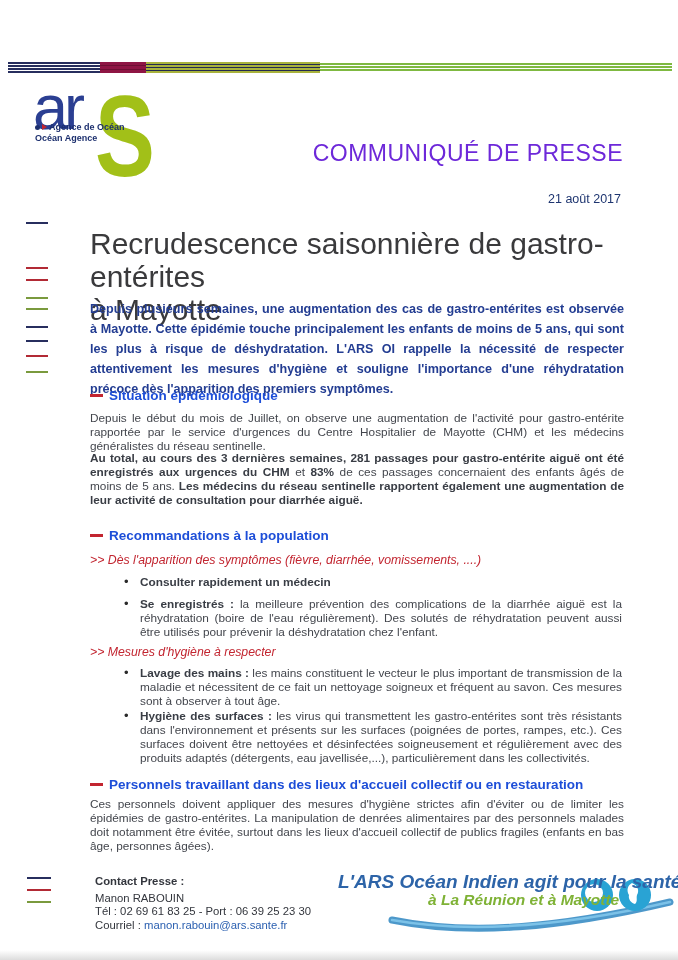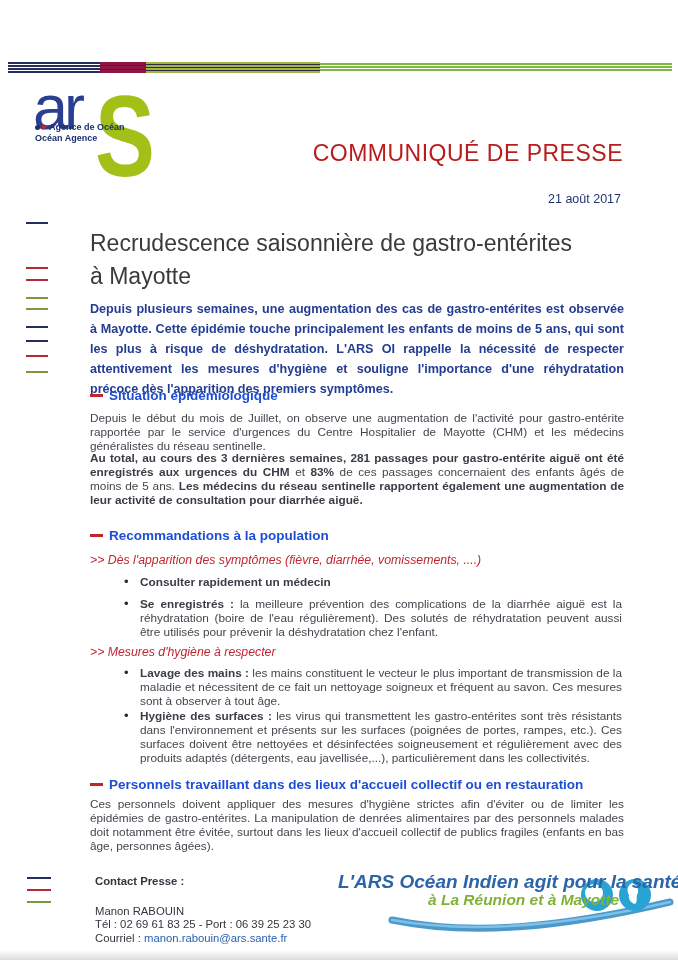--- a/index.html
+++ b/index.html
@@ -23,41 +23,41 @@
     letter-spacing:-4px;line-height:63px;}
   .logo-s{position:absolute;left:62px;top:-3px;font-size:115px;line-height:115px;font-weight:600;
     color:#a2c018;transform:scaleX(.78);transform-origin:left top;}
   .logo-sub{position:absolute;left:2px;top:40px;font-size:9px;font-weight:bold;color:#1c2f6e;
     display:flex;align-items:center;gap:2px;white-space:nowrap;}
   .logo-sub2{position:absolute;left:2px;top:51px;font-size:9px;font-weight:bold;color:#1c2f6e;}
   .logo-dot{width:5px;height:5px;border-radius:50%;background:#1c2f6e;display:inline-block;}
   .logo-chev{width:0;height:0;border-left:5px solid #c22530;border-top:3.5px solid transparent;
     border-bottom:3.5px solid transparent;display:inline-block;}
   
-  .doctype{right:55px;top:140px;font-size:23px;color:#b91c1c;letter-spacing:.5px;font-weight:500;}
+  .doctype{right:55px;top:140px;font-size:23px;color:#6d28d9;letter-spacing:.5px;font-weight:500;}
   .date{right:57px;top:192px;font-size:12.5px;color:#1e3570;}
   
   .dash{width:22px;height:2.4px;left:26px;}
   .d-navy{background:#272e5e;} .d-red{background:#b22a35;} .d-green{background:#7a9a3d;}
   
-  .title{left:90px;top:227px;width:545px;font-size:23px;line-height:33px;color:#3a3a3c;}
+  .title{left:90px;top:227px;width:545px;font-size:30px;line-height:33px;color:#3a3a3c;}
   .intro{left:90px;top:299px;width:534px;font-size:12.6px;line-height:20px;font-weight:bold;
     color:#233d92;text-align:justify;}
   .sechead{font-size:13.5px;font-weight:bold;color:#1d4ed8;white-space:nowrap;text-align:center;}
   .reddash{display:inline-block;width:13px;height:2.6px;background:#c22530;vertical-align:3px;
     margin-right:6px;}
   .para{width:534px;font-size:11.8px;line-height:13.9px;text-align:justify;color:#43464d;}
   .b{font-weight:bold;color:#393d45;}
   .subhead{font-size:12.3px;font-style:italic;font-weight:normal;color:#c22530;white-space:nowrap;}
   .bullet{left:122px;width:500px;font-size:11.8px;line-height:13.9px;text-align:justify;
     color:#43464d;padding-left:18px;box-sizing:border-box;}
   .bullet .dot{position:absolute;left:2px;top:-1px;font-size:13px;color:#2a2a2a;}
   
   .contact{left:95px;top:875px;font-size:11.3px;line-height:13.5px;color:#33363d;}
-  .contact .lbl{font-weight:bold;margin-bottom:16px;}
+  .contact .lbl{font-weight:bold;margin-bottom:3px;}
   .email{color:#2a5fb0;}
   .slogan1{left:338px;top:871px;font-size:19px;font-weight:600;font-style:italic;color:#2d64a8;
     white-space:nowrap;}
   .slogan2{left:428px;top:891px;font-size:15.5px;font-weight:600;font-style:italic;color:#7fb236;
     white-space:nowrap;}
   .slogan-art{left:330px;top:866px;}
   .bottom-smudge{left:0;bottom:0;width:678px;height:10px;
     background:linear-gradient(to bottom,#ffffff,#dcdcdc);}
 </style>
 </head>

